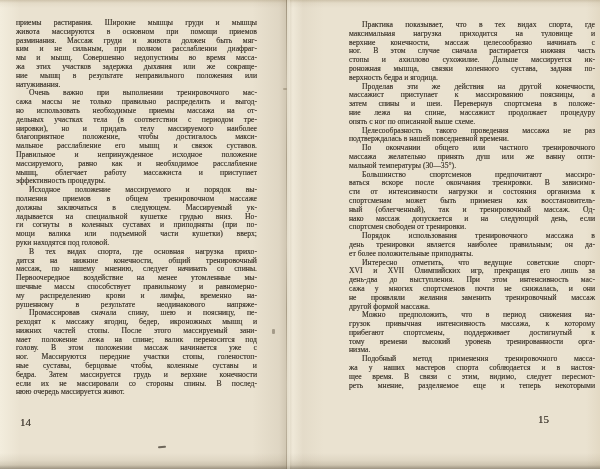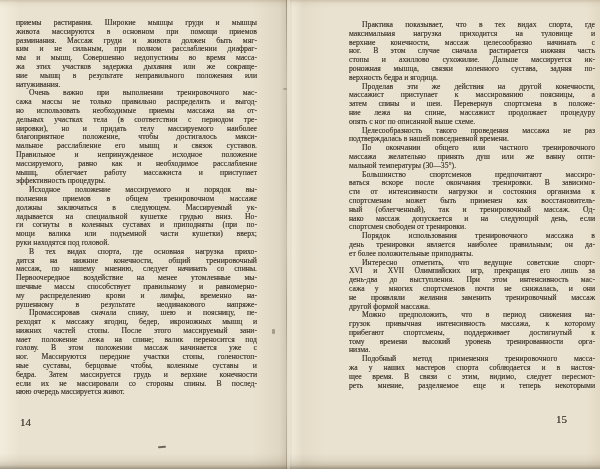--- a/index.html
+++ b/index.html
@@ -45,21 +45,21 @@
   .line.p { text-indent: 13px; }
   .line.e { text-align-last: left; }
   .page-num {
     position: absolute;
     color: #4b443a;
     font-size: 11px;
     text-shadow: 0 0 0.45px rgba(75,68,58,0.85);
     text-align: right;
   }
   #left-page-num  { left: 20px;  top: 416px; }
-  #right-page-num { left: 556px; top: 413px; }
+  #right-page-num { left: 538px; top: 413px; }
   #gutter-crease {
     position: absolute;
     left: 286px;
     top: 0;
     width: 1px;
     height: 469px;
     background: linear-gradient(180deg,
       rgba(118,104,80,0.55) 0%,
       rgba(118,104,80,0.18) 18%,
       rgba(118,104,80,0.42) 34%,

